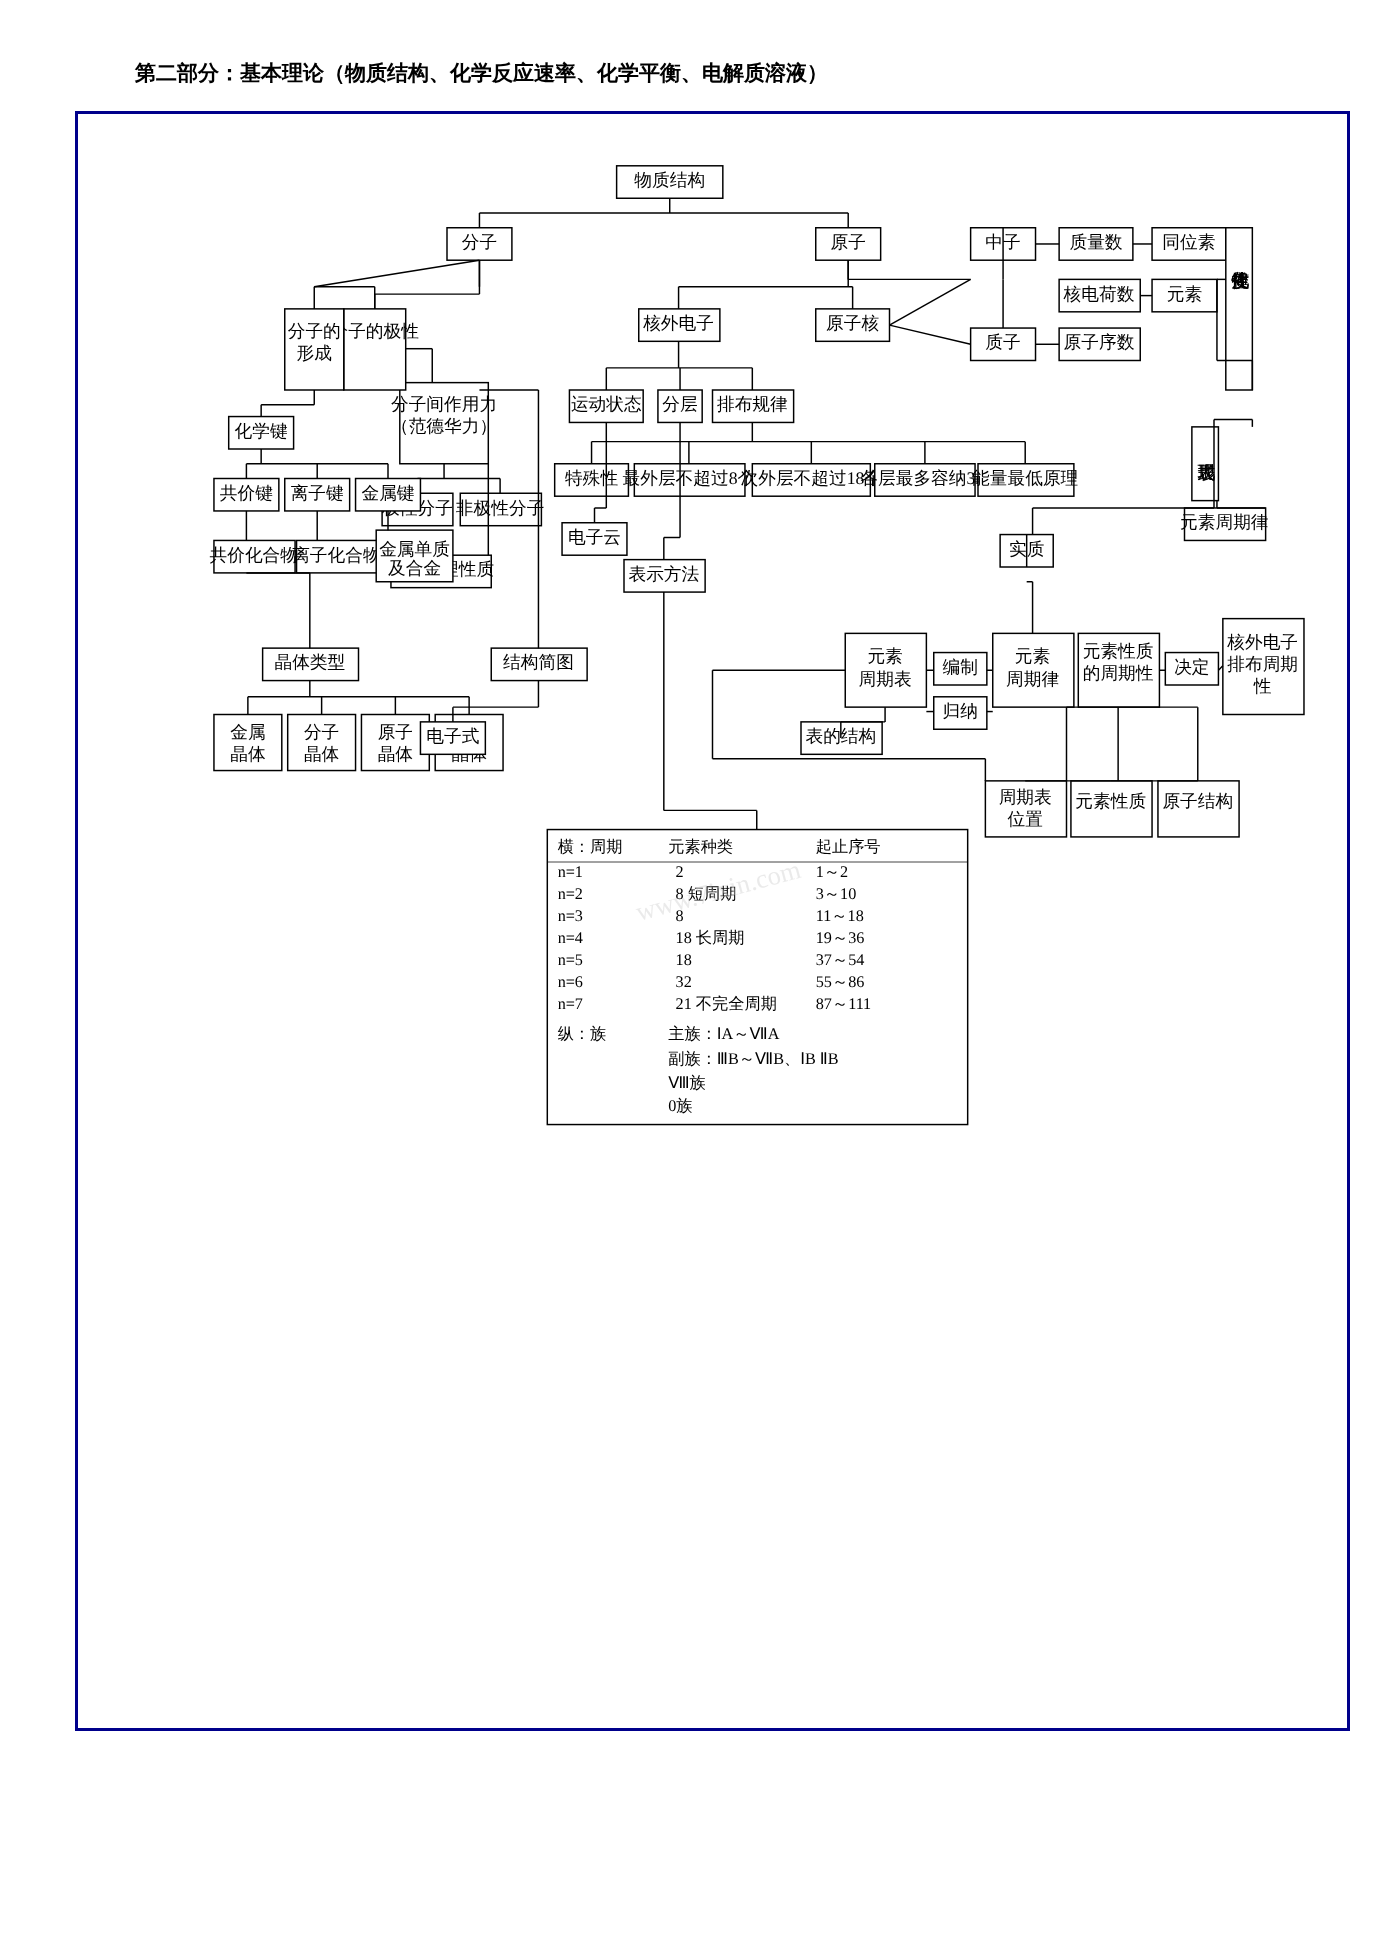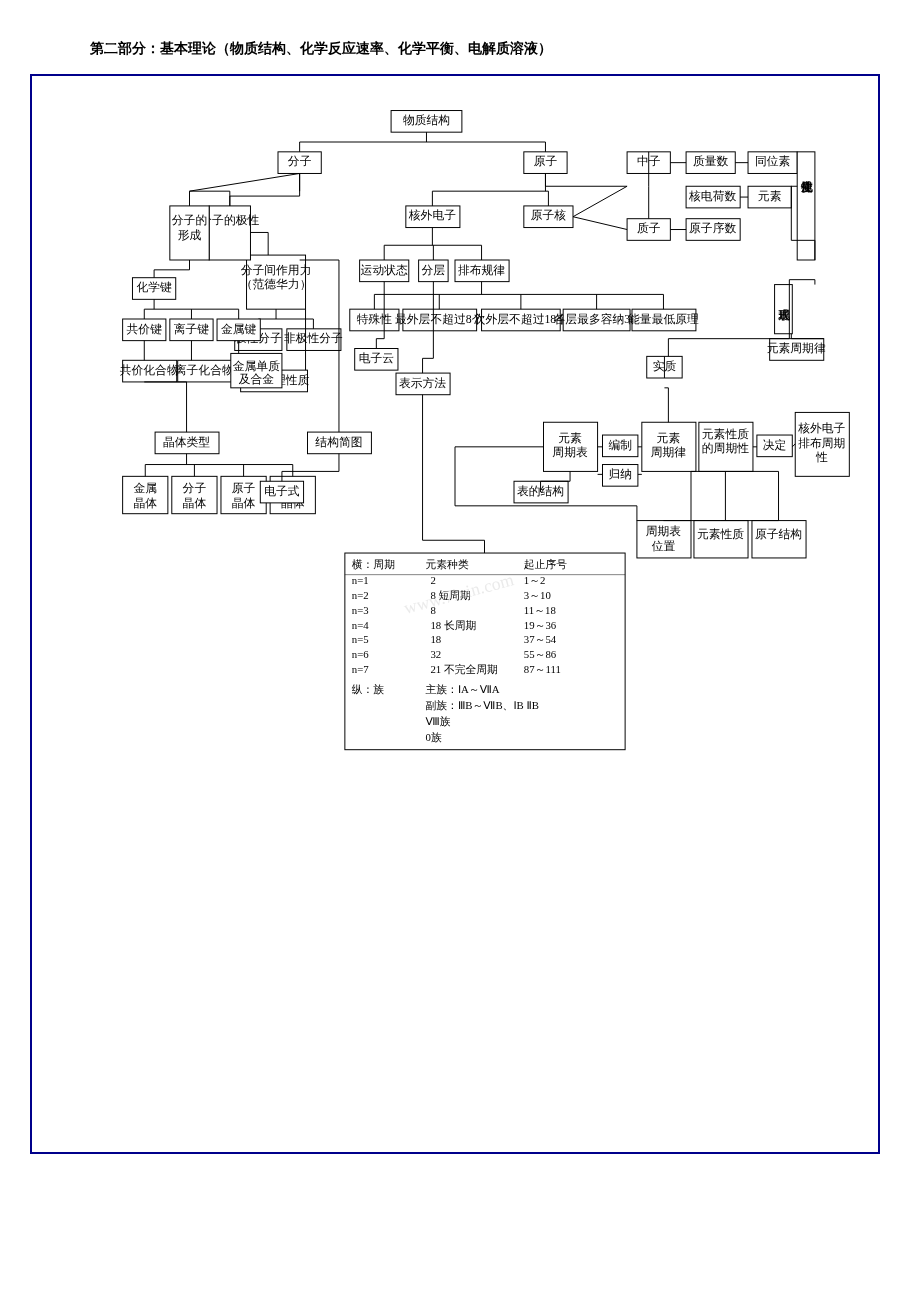--- a/index.html
+++ b/index.html
@@ -23,20 +23,21 @@
       margin-bottom: 16px;
       margin-left: 60px;
     }
     .diagram-container {
       border: 2px solid #00008B;
       padding: 10px;
       position: relative;
       width: 850px;
       height: 1080px;
       overflow: hidden;
+      margin-left: 20px;
     }
     svg {
       width: 100%;
       height: 100%;
     }
     .box {
       fill: white;
       stroke: black;
       stroke-width: 1;
     }

